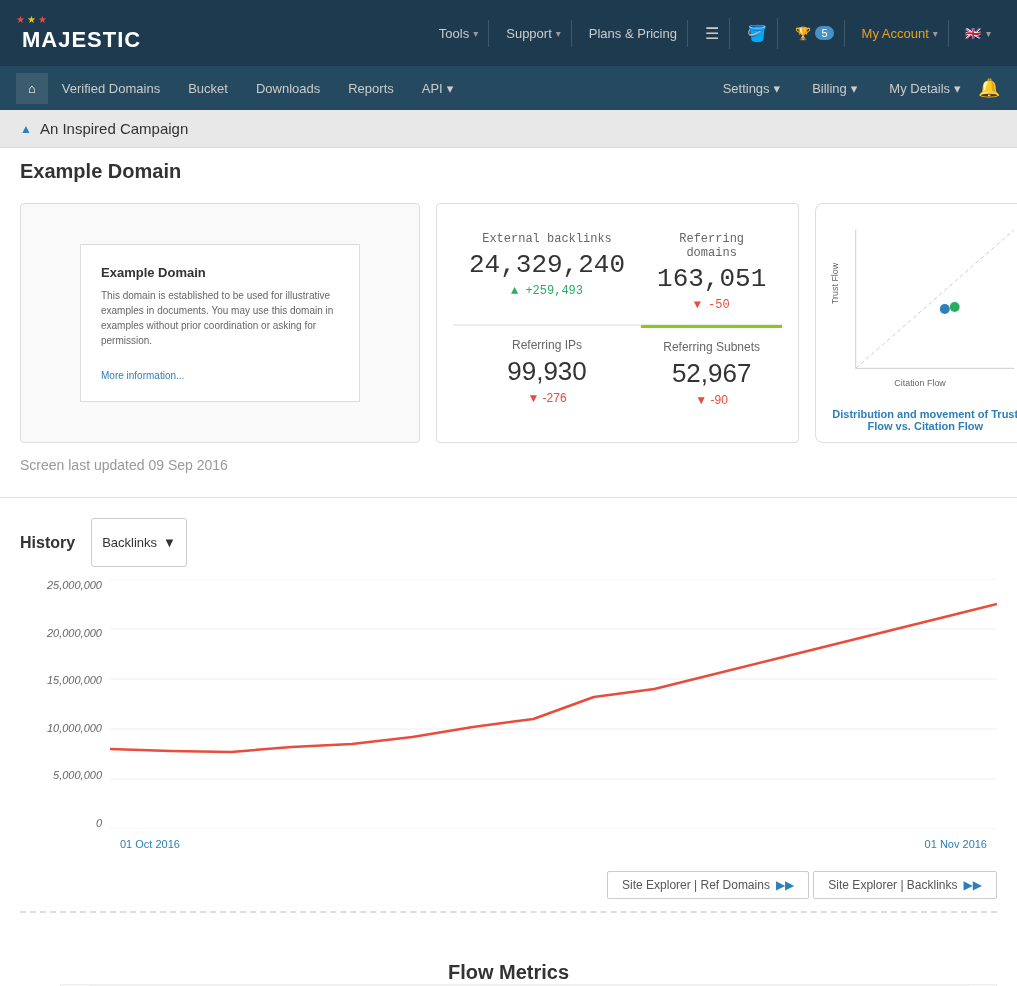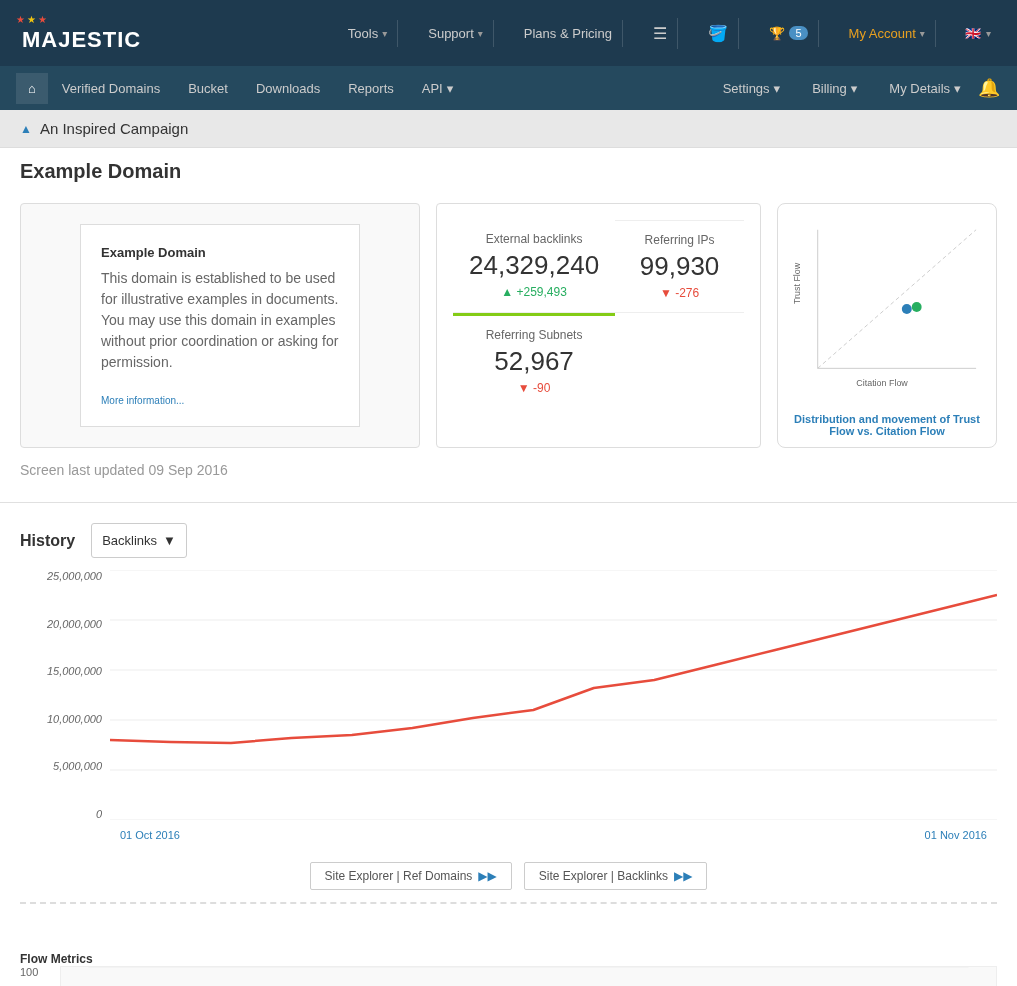--- a/index.html
+++ b/index.html
@@ -29,21 +29,21 @@
       display: flex;
       gap: 2px;
       margin-bottom: 2px;
     }
     .star { color: #e74c3c; font-size: 10px; }
     .star.gold { color: #f1c40f; }
 
     .top-nav-items {
       display: flex;
       align-items: center;
-      gap: 20px;
+      gap: 7px;
     }
     .top-nav-item {
       color: #ccc;
       padding: 6px 10px;
       cursor: pointer;
       display: flex;
       align-items: center;
       gap: 4px;
       font-size: 13px;
       border-right: 1px solid rgba(255,255,255,0.15);
@@ -139,21 +139,21 @@
       border: 1px solid #ddd;
       padding: 20px;
       width: 280px;
     }
     .preview-title {
       font-size: 13px;
       font-weight: bold;
       margin-bottom: 8px;
     }
     .preview-text {
-      font-size: 14px;
+      font-size: 10px;
       color: #666;
       line-height: 1.5;
     }
     .preview-link {
       font-size: 10px;
       color: #2c7fb8;
       margin-top: 22px;
       display: block;
     }
 
@@ -166,21 +166,21 @@
     }
     .stats-grid {
       display: grid;
       grid-template-columns: 1fr 1fr;
       gap: 0;
     }
     .stat-cell {
       padding: 12px 16px;
       border-bottom: 1px solid #eee;
     }
-    .stat-cell:nth-child(1), .stat-cell:nth-child(2) { border-bottom: 1px solid #eee; }
+    .stat-cell:nth-child(1), .stat-cell:nth-child(2) { border-bottom: 1px solid #eee; font-family: Liberation Mono, monospace; }
     .stat-cell:nth-child(3), .stat-cell:nth-child(4) { border-bottom: none; }
     .stat-label {
       font-size: 12px;
       color: #666;
       text-align: center;
       margin-bottom: 4px;
     }
     .stat-value {
       font-size: 26px;
       text-align: center;
@@ -237,21 +237,21 @@
       margin-bottom: 12px;
     }
     .history-title {
       font-size: 16px;
       font-weight: bold;
       color: #333;
     }
     .dropdown-select {
       border: 1px solid #ccc;
       background: white;
-      padding: 9px 10px;
+      padding: 16px 10px;
       font-size: 13px;
       cursor: pointer;
       border-radius: 3px;
       display: flex;
       align-items: center;
       gap: 6px;
     }
 
     
     .chart-container {
@@ -292,22 +292,22 @@
       justify-content: space-between;
       align-items: center;
       font-size: 11px;
       color: #2c7fb8;
       padding: 0 10px;
     }
 
     
     .action-buttons {
       display: flex;
-      justify-content: center;
-      gap: 12px;
+      justify-content: flex-end;
+      gap: 4px;
       margin-top: 12px;
       margin-bottom: 12px;
     }
     .action-btn {
       border: 1px solid #ccc;
       background: white;
       padding: 6px 14px;
       font-size: 12px;
       cursor: pointer;
       color: #555;
@@ -323,23 +323,24 @@
       border-top: 2px dashed #ddd;
       margin: 8px 0;
     }
 
     
     .flow-section {
       background: white;
       padding: 20px;
     }
     .flow-title {
-      font-size: 12px;
+      font-size: 20px;
       font-weight: bold;
       color: #333;
+      text-align: center;
     }
     .flow-chart-area {
       position: relative;
       height: 60px;
       background: #f9f9f9;
       border: 1px solid #eee;
     }
   </style>
 </head>
 <body>
@@ -442,20 +443,28 @@
     </div>
 
     <div class="card-stats">
       <div class="stats-grid">
         <div class="stat-cell">
           <div class="stat-label">External backlinks</div>
           <div class="stat-value">24,329,240</div>
           <div class="stat-change change-up">
             <span>▲</span>
             <span>+259,493</span>
+          </div>
+        </div>
+        <div class="stat-cell">
+          <div class="stat-label">Referring domains</div>
+          <div class="stat-value">163,051</div>
+          <div class="stat-change change-down">
+            <span>▼</span>
+            <span>-50</span>
           </div>
         </div>
         <div class="stat-cell" style="border-top:1px solid #eee;">
           <div class="stat-label">Referring IPs</div>
           <div class="stat-value">99,930</div>
           <div class="stat-change change-down">
             <span>▼</span>
             <span>-276</span>
           </div>
         </div>

